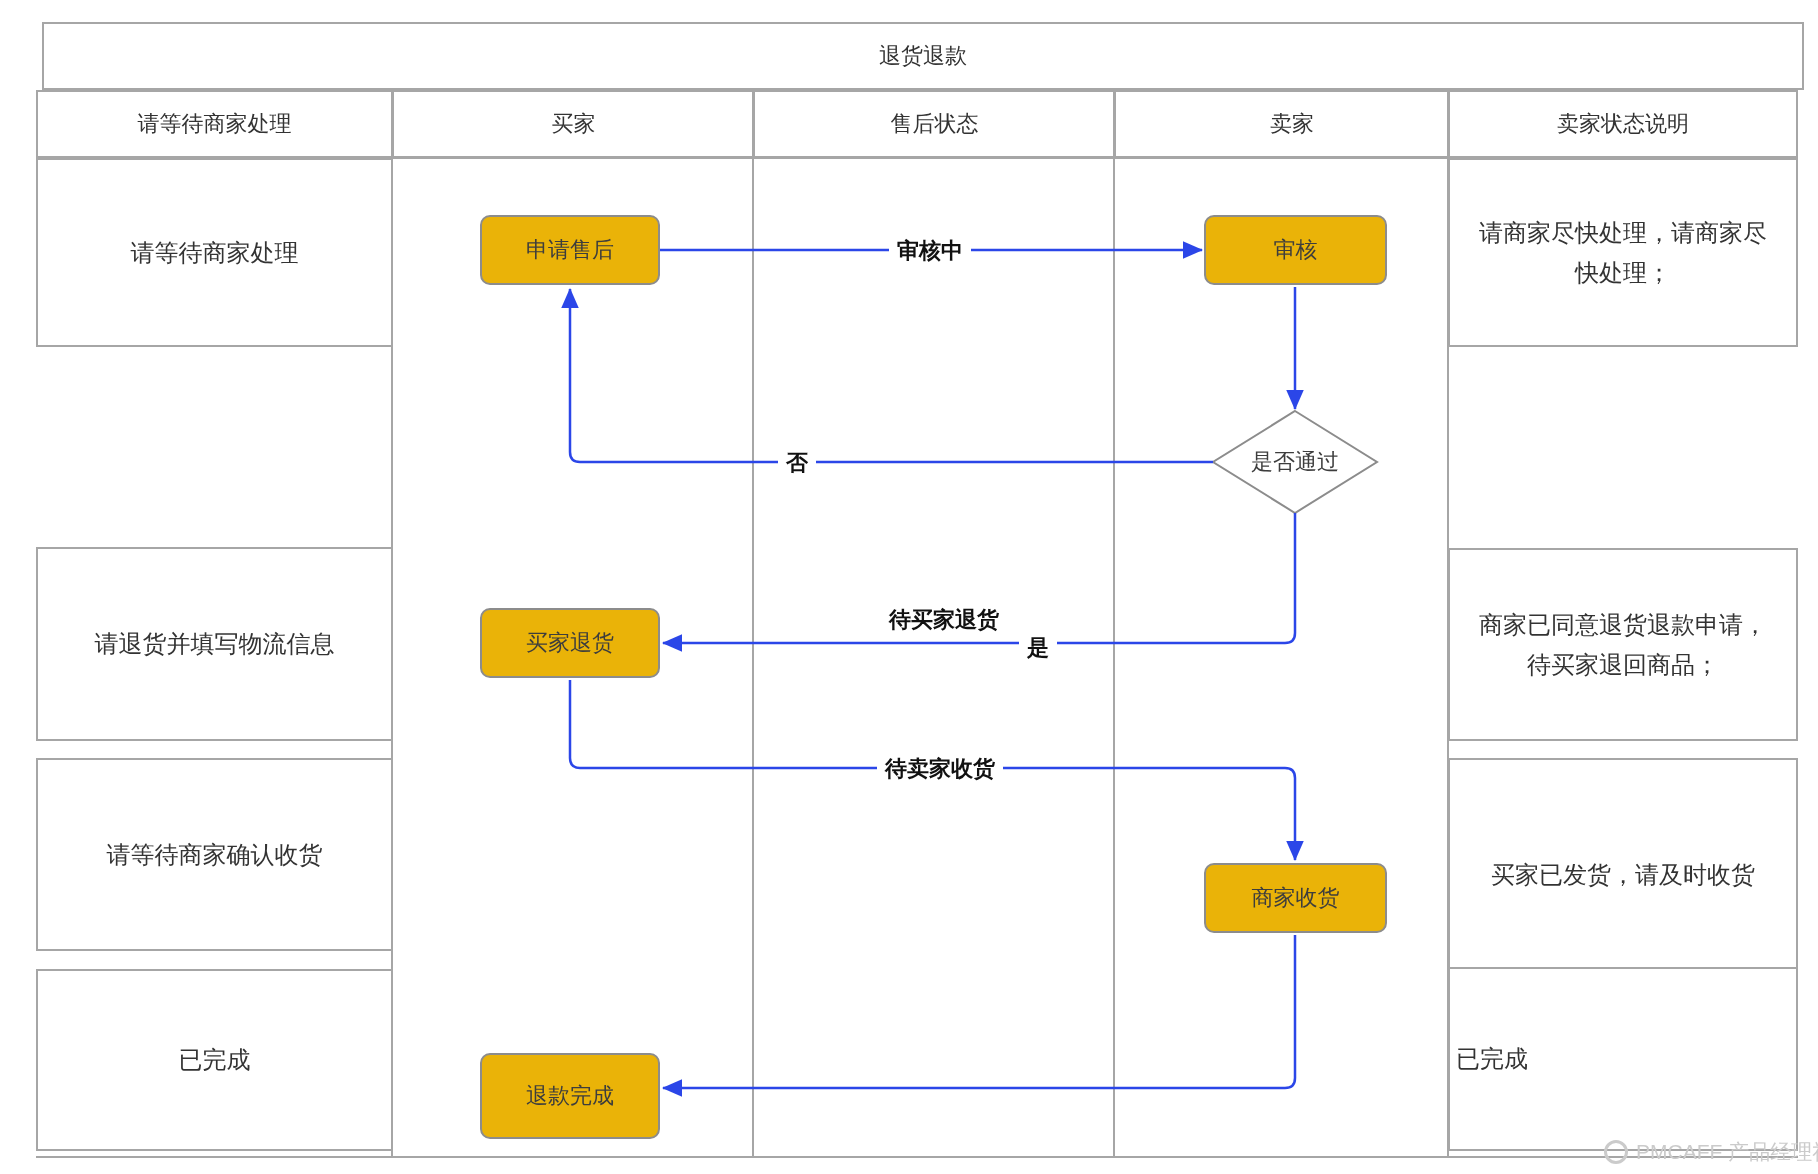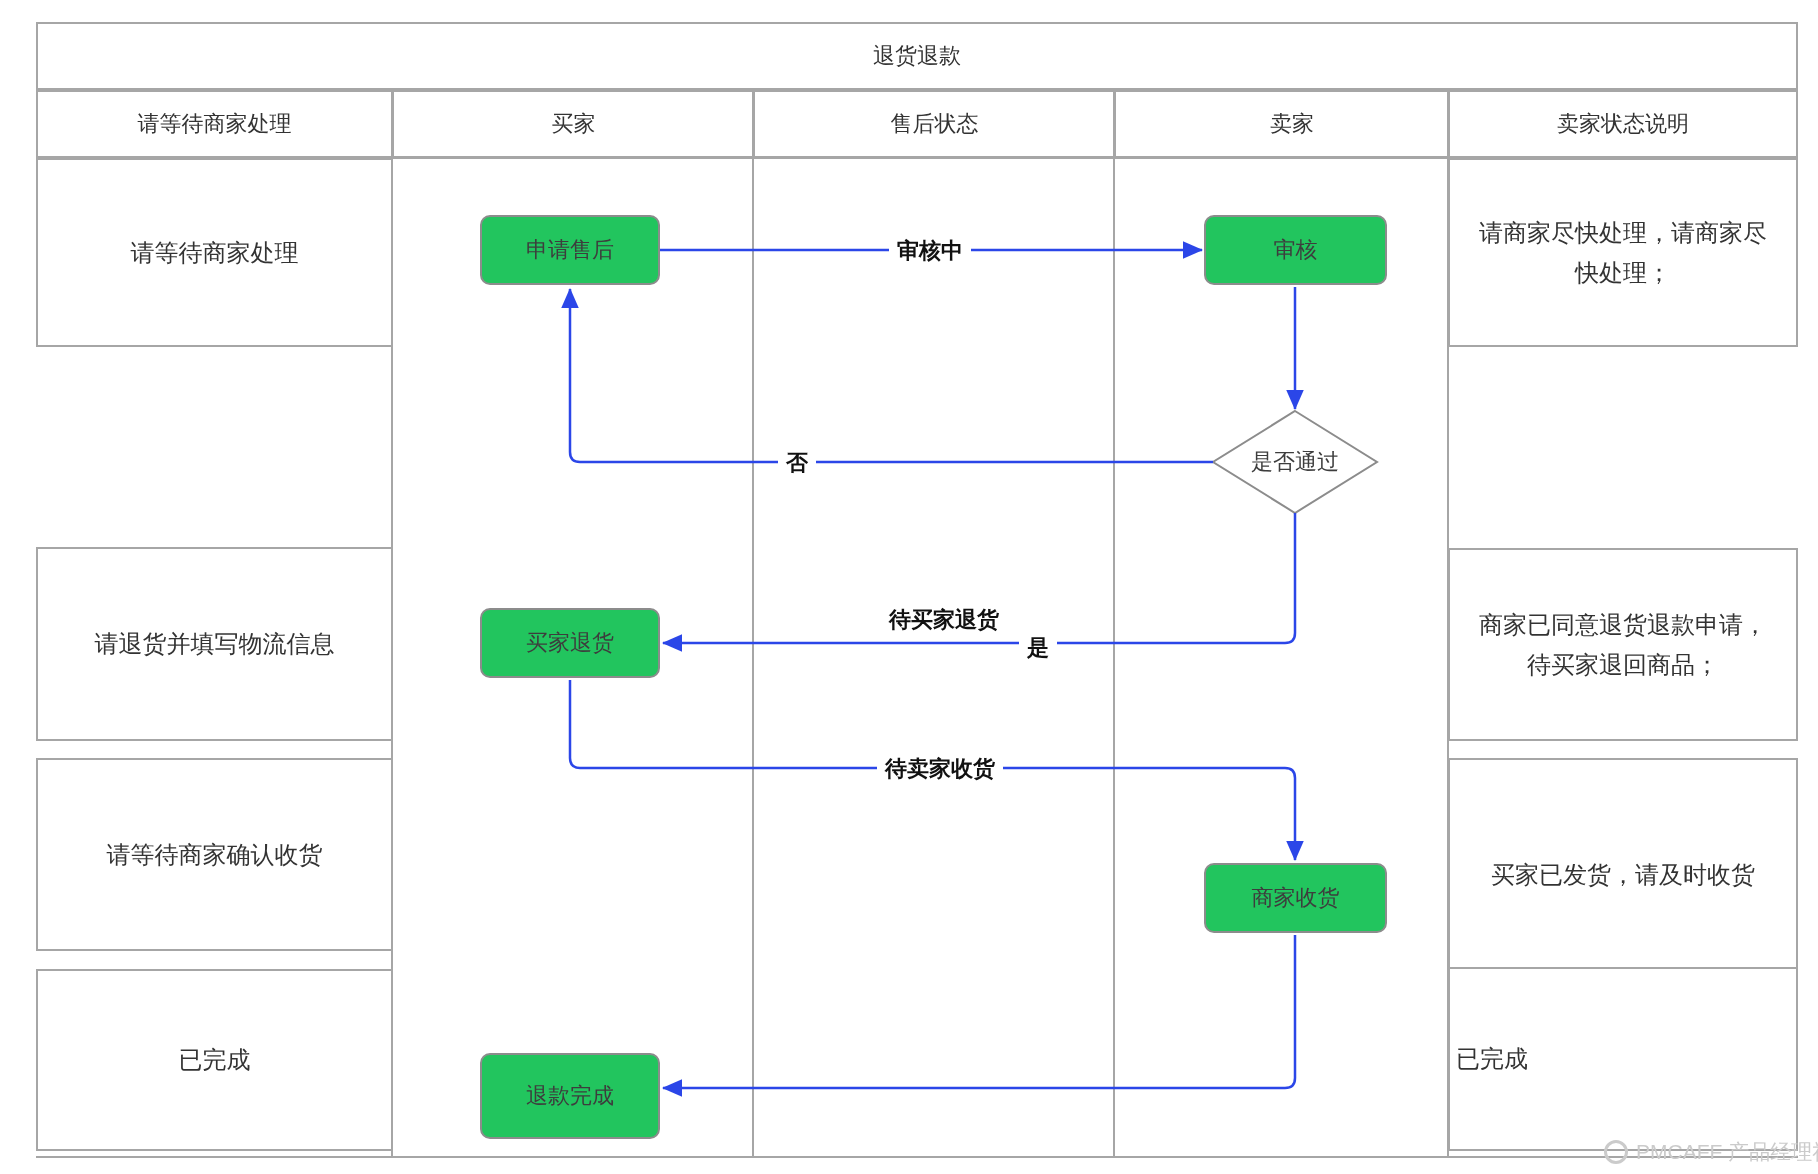--- a/index.html
+++ b/index.html
@@ -4,39 +4,39 @@
 <style>
   html,body{margin:0;padding:0;background:#ffffff;}
   #canvas{
     position:relative;width:1818px;height:1174px;background:#ffffff;overflow:hidden;
     font-family:"Liberation Sans","DejaVu Sans",sans-serif;color:#333333;
   }
   #overlay{position:absolute;left:0;top:0;width:1818px;height:1174px;}
   .abs{position:absolute;box-sizing:border-box;}
   
   .title-bar{
-    left:36px;top:22px;width:1762px;height:68px;border:2px solid #a6a6a6;
+    left:42px;top:22px;width:1762px;height:68px;border:2px solid #a6a6a6;
     display:flex;align-items:center;justify-content:center;
     font-size:22px;color:#333;background:transparent;
   }
   .header-cell{
     top:90px;height:68px;border:2px solid #a6a6a6;
     display:flex;align-items:center;justify-content:center;
     font-size:22px;color:#333;
   }
   
   .desc-box{
     border:2px solid #a6a6a6;background:#ffffff;
     display:flex;align-items:center;justify-content:center;text-align:center;
     font-size:24px;line-height:40px;color:#333;padding:0 18px;
   }
   .desc-box.left-align{justify-content:flex-start;text-align:left;padding:0 6px;}
   
   .node{
-    border:2px solid #8c8c8c;border-radius:10px;background:#22c55e;
+    border:2px solid #8c8c8c;border-radius:10px;background:#eab308;
     display:flex;align-items:center;justify-content:center;
     font-size:22px;color:#3d3d3d;z-index:3;
   }
   .diamond-label{
     display:flex;align-items:center;justify-content:center;
     font-size:22px;color:#3d3d3d;z-index:3;background:transparent;
   }
   
   .edge-label{
     transform:translate(-50%,-50%);background:#ffffff;padding:0 8px;

